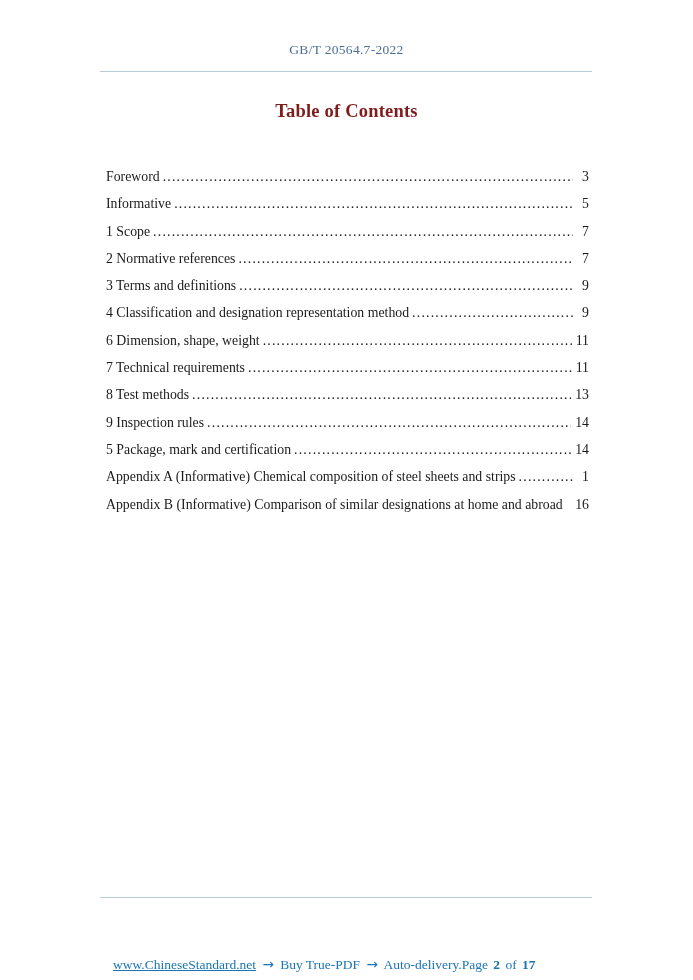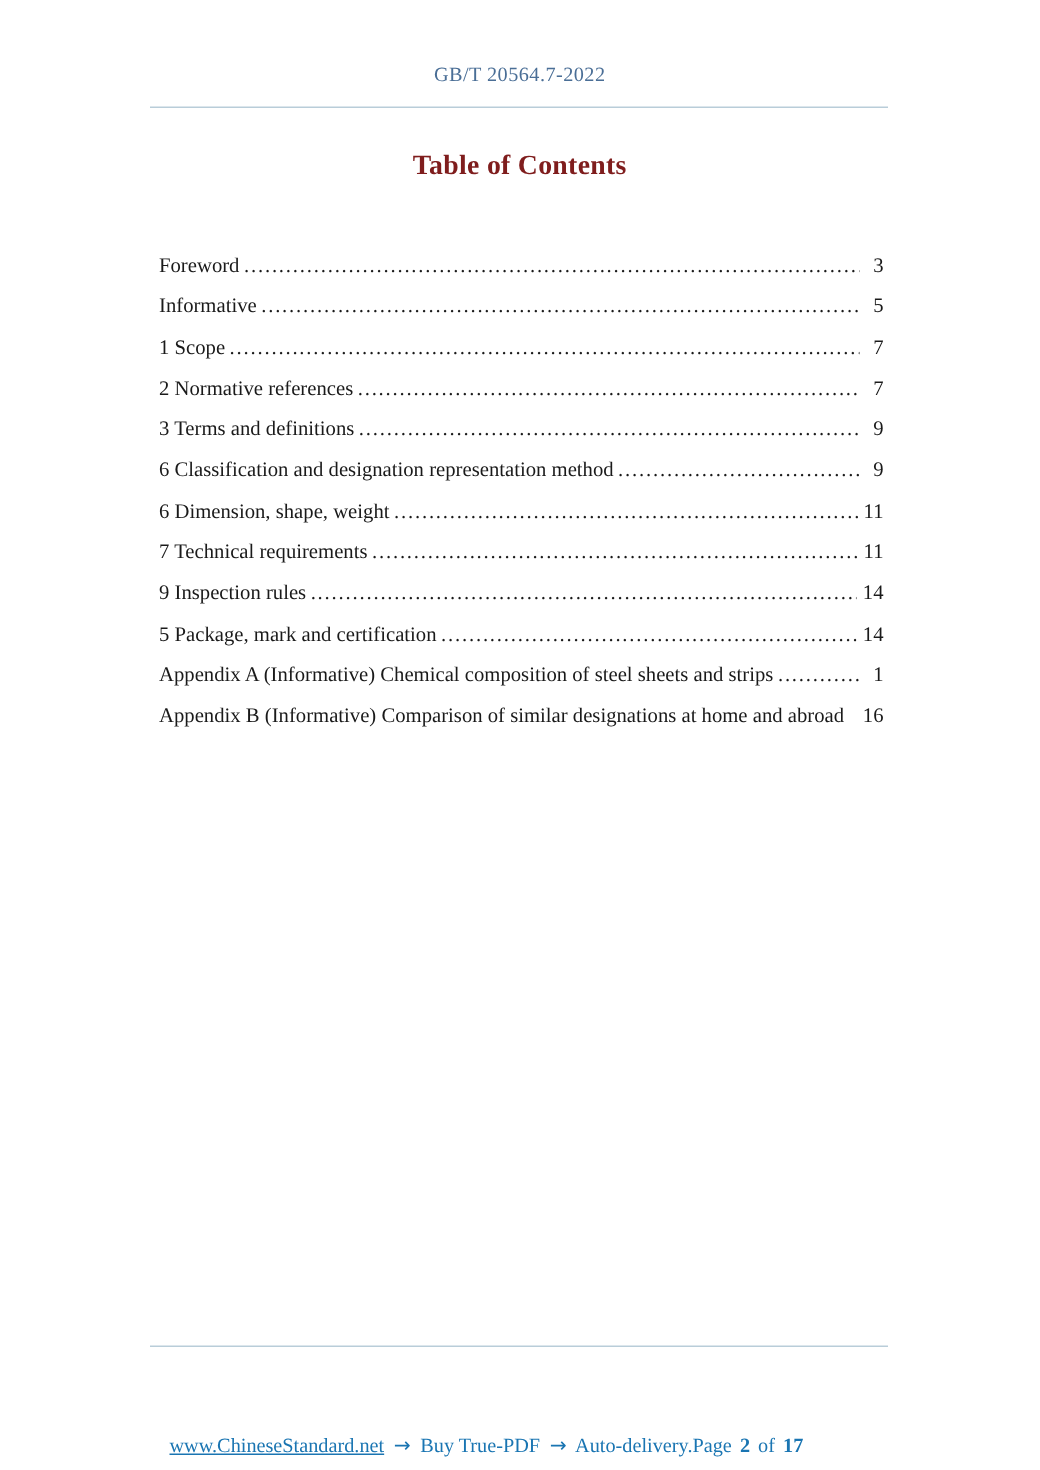--- a/index.html
+++ b/index.html
@@ -150,38 +150,43 @@
     <span class="toc-page">7</span>
   </div>
 
   <div class="toc-row">
     <span class="toc-label">3 Terms and definitions</span>
     <span class="toc-dots"></span>
     <span class="toc-page">9</span>
   </div>
 
   <div class="toc-row">
-    <span class="toc-label">6 Classification and designation representation method</span>
+    <span class="toc-label">4 Classification and designation representation method</span>
     <span class="toc-dots"></span>
     <span class="toc-page">9</span>
   </div>
 
 
   <div class="toc-row">
     <span class="toc-label">6 Dimension, shape, weight</span>
     <span class="toc-dots"></span>
     <span class="toc-page">11</span>
   </div>
 
   <div class="toc-row">
     <span class="toc-label">7 Technical requirements</span>
     <span class="toc-dots"></span>
     <span class="toc-page">11</span>
   </div>
 
+  <div class="toc-row">
+    <span class="toc-label">8 Test methods</span>
+    <span class="toc-dots"></span>
+    <span class="toc-page">13</span>
+  </div>
 
   <div class="toc-row">
     <span class="toc-label">9 Inspection rules</span>
     <span class="toc-dots"></span>
     <span class="toc-page">14</span>
   </div>
 
   <div class="toc-row">
     <span class="toc-label">5 Package, mark and certification</span>
     <span class="toc-dots"></span>

